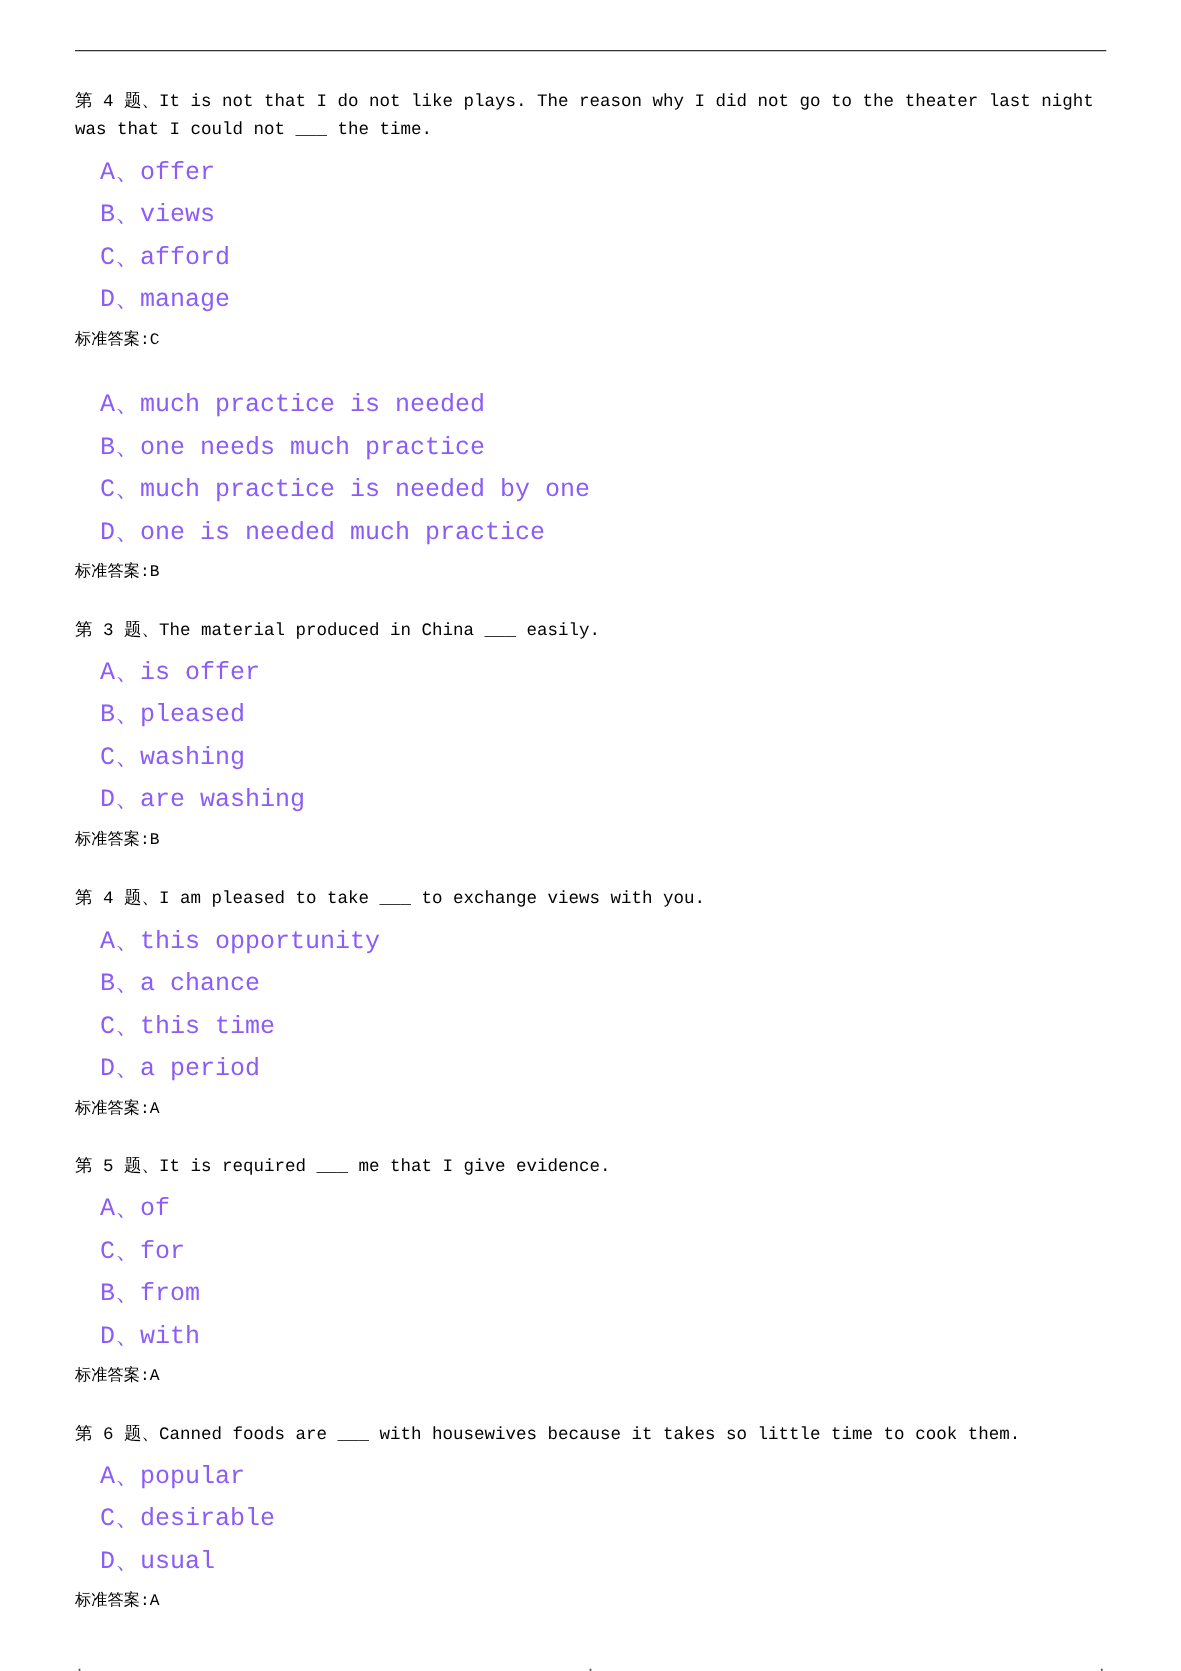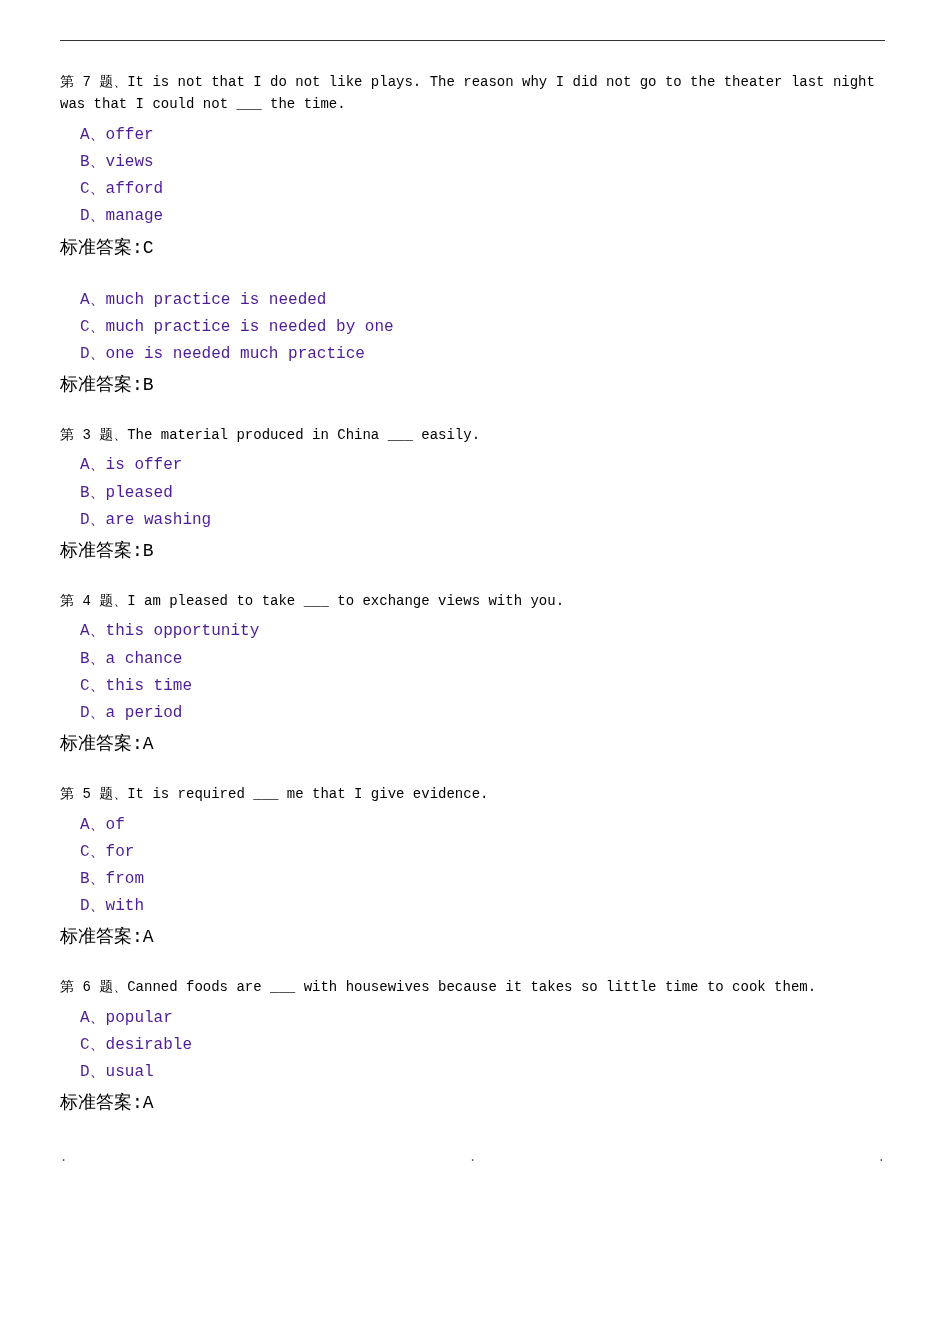--- a/index.html
+++ b/index.html
@@ -25,63 +25,65 @@
     }
     .question-title {
       font-family: "Courier New", Courier, monospace;
       font-size: 14px;
       color: #000;
       line-height: 1.6;
       margin-bottom: 6px;
     }
     .option {
       font-family: "Courier New", Courier, monospace;
-      font-size: 16px;
-      color: #4c1d95;
+      font-size: 20px;
+      color: #8b5cf6;
       line-height: 1.7;
       padding-left: 20px;
     }
     .answer {
       font-family: "Courier New", Courier, monospace;
-      font-size: 18px;
+      font-size: 13px;
       color: #000;
       margin-top: 4px;
     }
     .bottom-dots {
       margin-top: 40px;
       color: #555;
       font-size: 12px;
       display: flex;
       justify-content: space-between;
     }
   </style>
 </head>
 <body>
 
 <div class="top-line"></div>
 
 <div id="questions-container">
 <div class="question-block">
-      <div class="question-title">第 7 题、It is not that I do not like plays. The reason why I did not go to the theater last night was that I could not ___ the time.</div>
+      <div class="question-title">第 4 题、It is not that I do not like plays. The reason why I did not go to the theater last night was that I could not ___ the time.</div>
       <div class="option">A、offer</div>
       <div class="option">B、views</div>
       <div class="option">C、afford</div>
       <div class="option">D、manage</div>
       <div class="answer">标准答案:C</div>
     </div>
     <div class="question-block">
       <div class="option">A、much practice is needed</div>
+      <div class="option">B、one needs much practice</div>
       <div class="option">C、much practice is needed by one</div>
       <div class="option">D、one is needed much practice</div>
       <div class="answer">标准答案:B</div>
     </div>
     <div class="question-block">
       <div class="question-title">第 3 题、The material produced in China ___ easily.</div>
       <div class="option">A、is offer</div>
       <div class="option">B、pleased</div>
+      <div class="option">C、washing</div>
       <div class="option">D、are washing</div>
       <div class="answer">标准答案:B</div>
     </div>
     <div class="question-block">
       <div class="question-title">第 4 题、I am pleased to take ___ to exchange views with you.</div>
       <div class="option">A、this opportunity</div>
       <div class="option">B、a chance</div>
       <div class="option">C、this time</div>
       <div class="option">D、a period</div>
       <div class="answer">标准答案:A</div>

